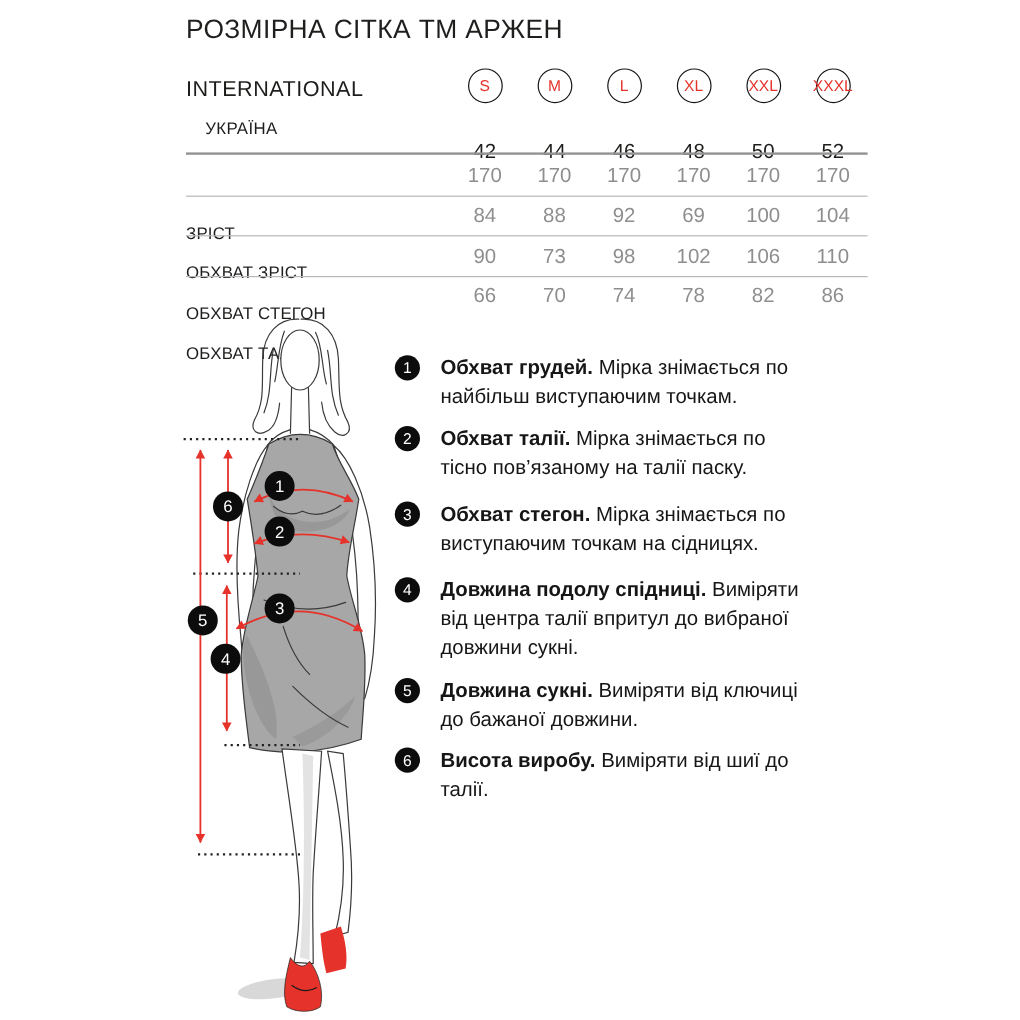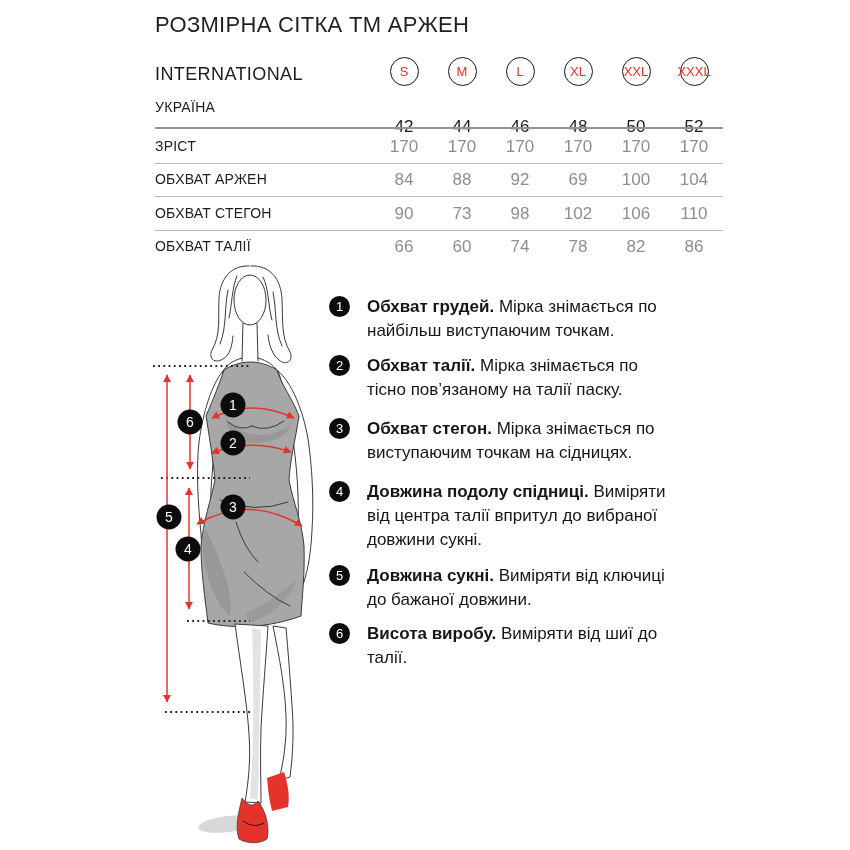--- a/index.html
+++ b/index.html
@@ -6,33 +6,33 @@
   html,body{margin:0;padding:0;background:#fff;}
   body{width:850px;height:850px;position:relative;overflow:hidden;
        font-family:"Liberation Sans",sans-serif;color:var(--dark);}
   .abs{position:absolute;}
 
   
   .page-title{left:155px;top:12px;font-size:22px;font-weight:400;letter-spacing:.3px;color:#1f1f1e;}
 
   
   .hdr-label{left:155px;top:64px;font-size:18px;letter-spacing:.4px;}
-  .ua-label{left:155px;top:99px;font-size:14px;letter-spacing:.3px;}
+  .ua-label{left:171px;top:99px;font-size:14px;letter-spacing:.3px;}
   .cells{left:375px;display:flex;width:348px;}
   .cell{width:58px;display:flex;justify-content:center;align-items:center;}
   .circles-row{top:57px;}
   .ua-row{top:97px;margin-top:20px;}
   .size-circle{width:27px;height:27px;border:1.6px solid #161616;border-radius:50%;
       display:flex;align-items:center;justify-content:center;color:var(--red);
       font-size:13px;font-weight:400;white-space:nowrap;overflow:visible;}
   .val{font-size:17px;}
   .ua-row .val{color:var(--dark);}
   .divider{left:155px;width:568px;height:0;border-top:1px solid #b8b8b8;}
   .divider.first{border-top:2px solid #949494;}
-  .trow-label{left:155px;font-size:14px;letter-spacing:.2px;}
+  .trow-label{left:155px;font-size:14px;letter-spacing:.2px;margin-top:48px;}
   .trow-vals .val{color:var(--gray);}
 
   
   .instr{left:329px;display:flex;gap:17px;align-items:flex-start;width:420px;}
   .instr .badge{flex:0 0 auto;width:21px;height:21px;border-radius:50%;background:#0c0c0c;
       color:#fff;font-size:13px;display:flex;align-items:center;justify-content:center;margin-top:1px;}
   .instr p{margin:0;font-size:17px;line-height:24px;width:380px;color:#161616;}
   .instr .desc{white-space:pre-line;text-align:center;}
 
   
@@ -112,21 +112,21 @@
       </div>
     <div class="cell">
         <span class="val">170</span>
       </div>
     <div class="cell">
         <span class="val">170</span>
       </div>
   </div>
   <div class="abs divider" style="top:163px"></div>
 
-  <div class="abs trow-label" style="top:171px">ОБХВАТ АРЖЕН</div>
+  <div class="abs trow-label" style="top:171px">ОБХВАТ ЗРІСТ</div>
   <div class="abs cells trow-vals" style="top:170px">
     <div class="cell">
         <span class="val">84</span>
       </div>
     <div class="cell">
         <span class="val">88</span>
       </div>
     <div class="cell">
         <span class="val">92</span>
       </div>
@@ -164,21 +164,21 @@
       </div>
   </div>
   <div class="abs divider" style="top:230px"></div>
 
   <div class="abs trow-label" style="top:238px">ОБХВАТ ТАЛІЇ</div>
   <div class="abs cells trow-vals" style="top:237px">
     <div class="cell">
         <span class="val">66</span>
       </div>
     <div class="cell">
-        <span class="val">60</span>
+        <span class="val">70</span>
       </div>
     <div class="cell">
         <span class="val">74</span>
       </div>
     <div class="cell">
         <span class="val">78</span>
       </div>
     <div class="cell">
         <span class="val">82</span>
       </div>

